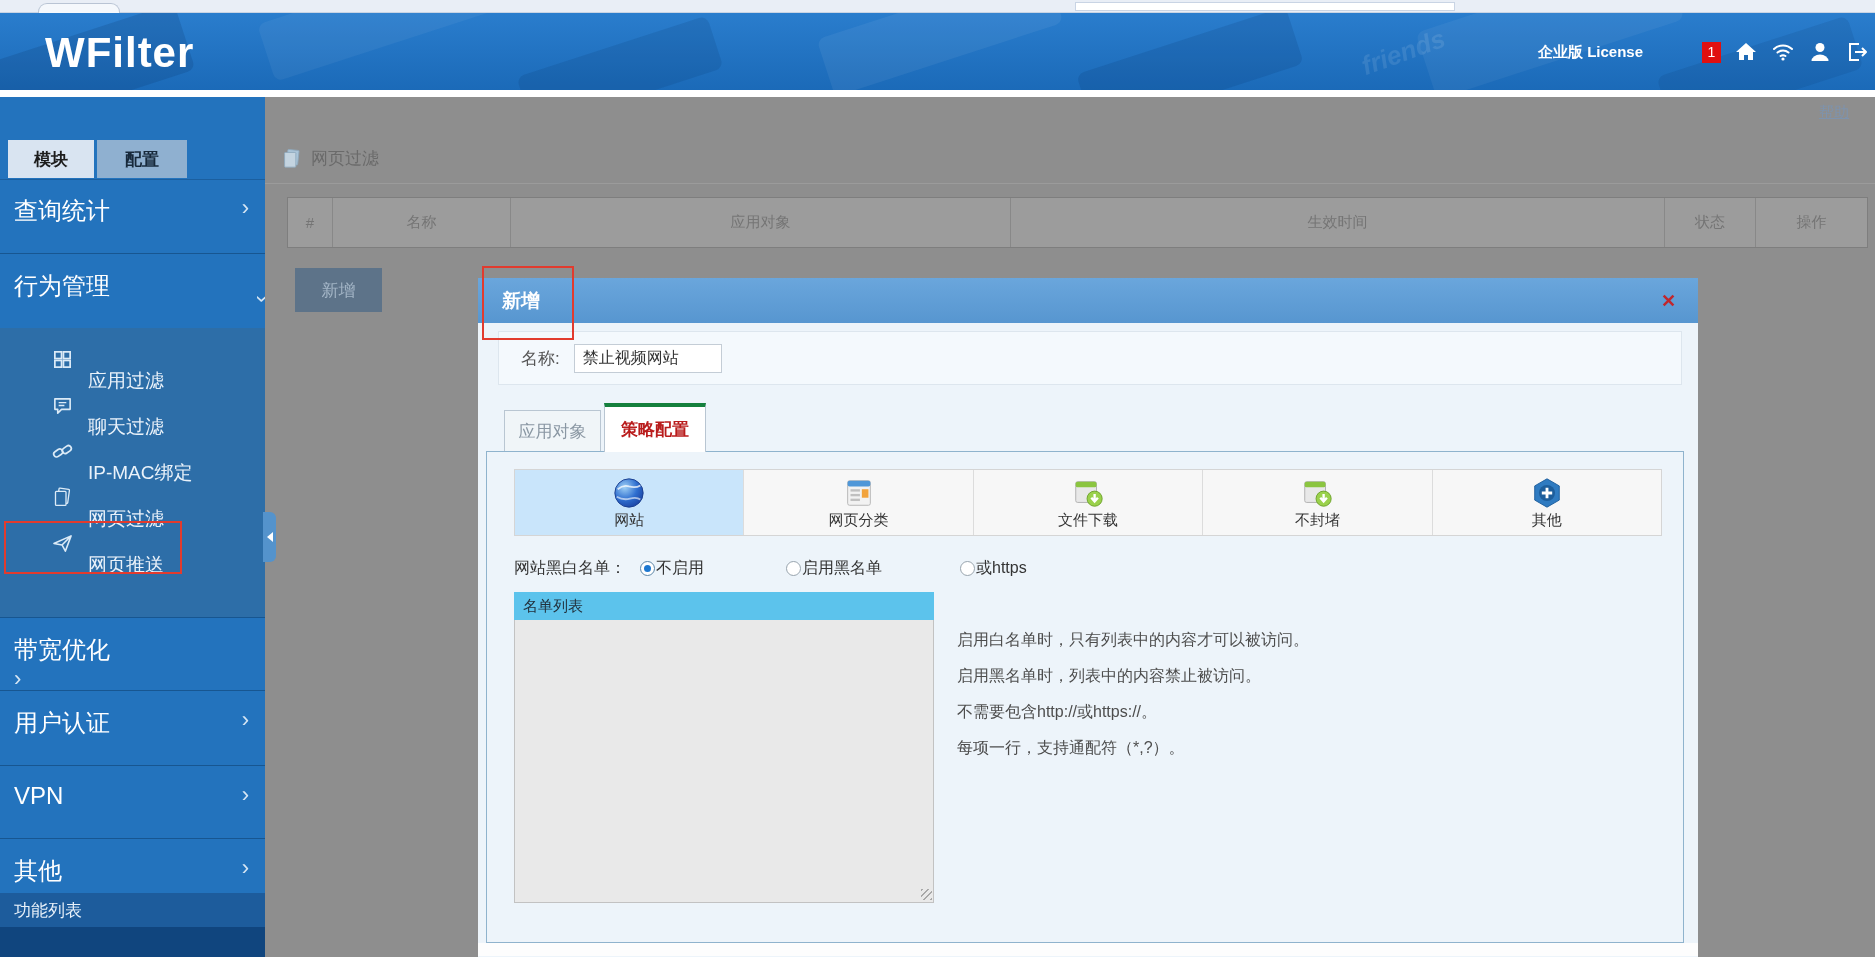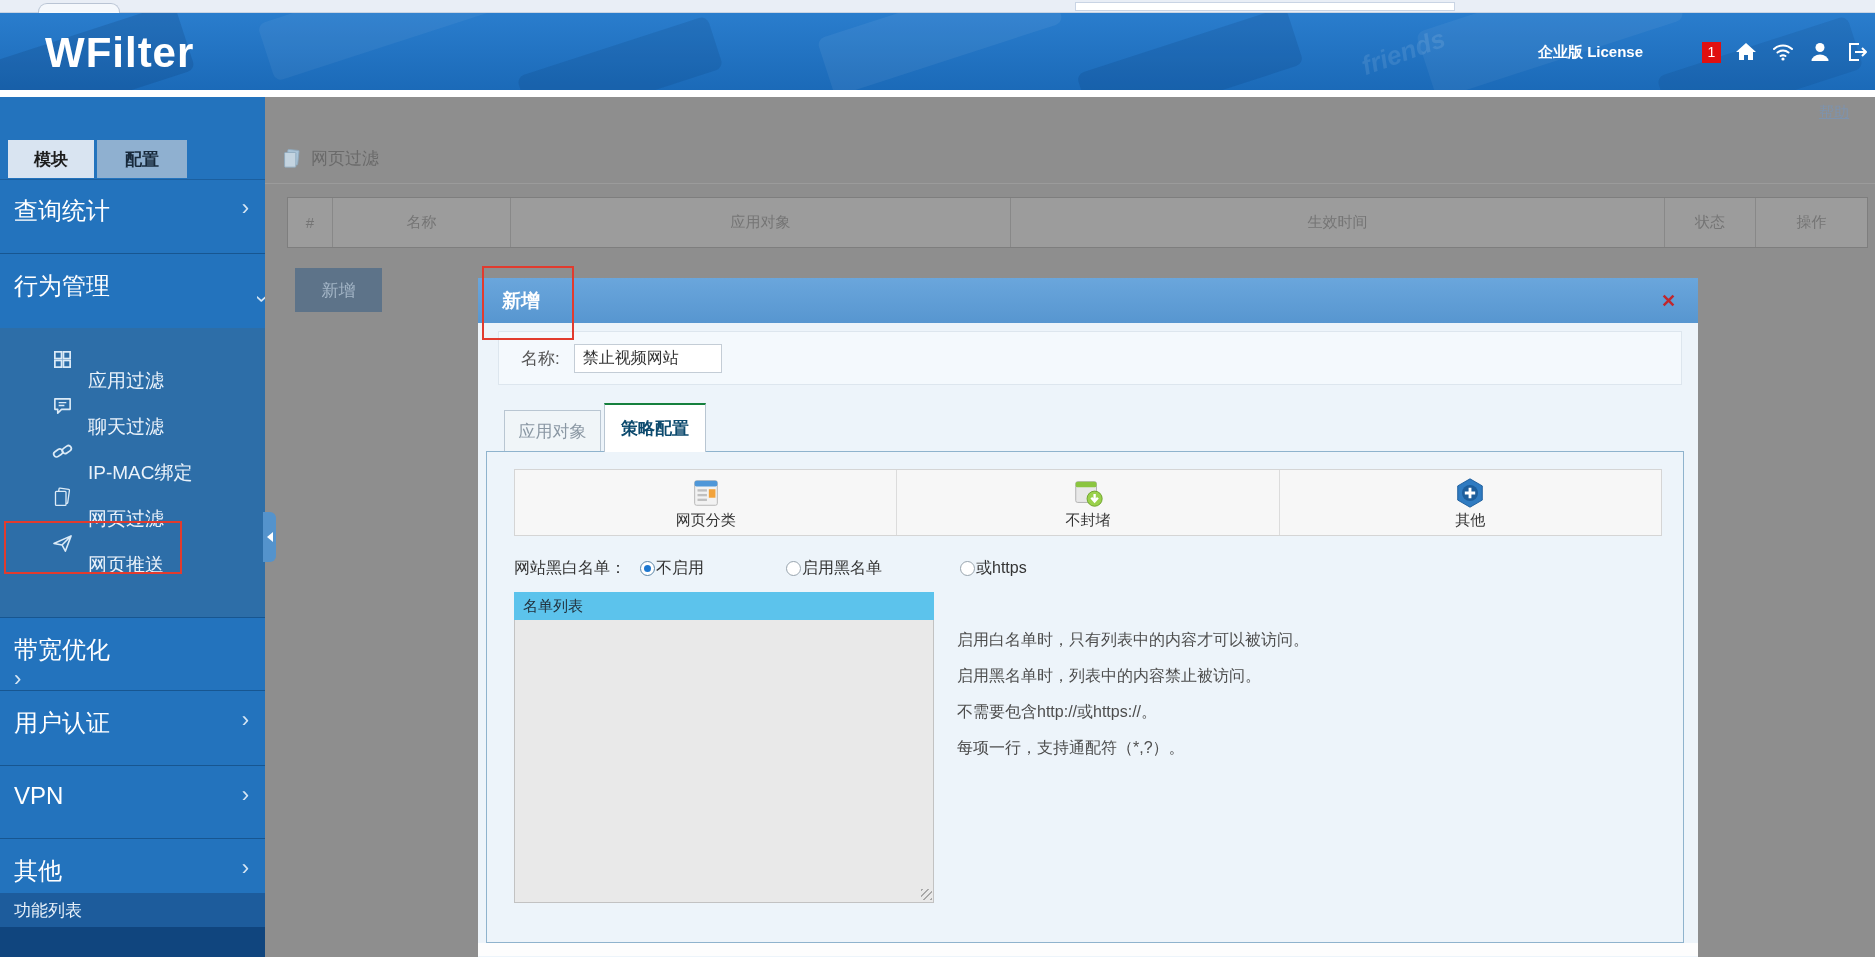--- a/index.html
+++ b/index.html
@@ -70,21 +70,21 @@
   
   .modal { position:absolute; left:478px; top:278px; width:1220px; height:679px; background:#edf4fa; z-index:20; }
   .modal-header { height:45px; background:linear-gradient(#6aa6dc,#5796d0); display:flex; align-items:center; padding-left:24px; position:relative; }
   .modal-title { color:#fff; font-size:19px; font-weight:bold; }
   .modal-close { position:absolute; right:22px; top:12px; color:#c1272d; font-size:18px; font-weight:bold; cursor:pointer; }
   .name-row { margin:8px 16px 0 20px; height:54px; background:#f4f9fd; border:1px solid #dde6ee; display:flex; align-items:center; }
   .name-label { margin-left:22px; font-size:17px; color:#555; }
   .name-input { margin-left:14px; width:148px; height:29px; border:1px solid #c4cdd6; background:#fff; font-size:16px; color:#333; padding:2px 8px; font-family:"Liberation Sans",sans-serif; }
   .dlg-tabs { display:flex; align-items:flex-end; margin:18px 0 0 26px; height:49px; }
   .dtab-inactive { width:97px; height:42px; border:1px solid #b9c6d2; background:#f0f5f8; color:#8a97a3; font-size:17px; display:flex; align-items:center; justify-content:center; cursor:pointer; }
-  .dtab-active { width:102px; height:49px; border:1px solid #b9c6d2; border-bottom:none; border-top:2px solid #15803d; background:#fff; color:#0c4a6e; font-size:17px; font-weight:bold; display:flex; align-items:center; justify-content:center; margin-left:3px; position:relative; z-index:2; cursor:pointer; }
+  .dtab-active { width:102px; height:49px; border:1px solid #b9c6d2; border-bottom:none; border-top:4px solid #15803d; background:#fff; color:#b91c1c; font-size:17px; font-weight:bold; display:flex; align-items:center; justify-content:center; margin-left:3px; position:relative; z-index:2; cursor:pointer; }
   .panel { margin:-1px 14px 0 8px; border:1px solid #8fb3cd; background:#edf4fa; height:492px; position:relative; }
   .policy-tabs { position:absolute; left:27px; top:17px; width:1148px; height:67px; display:flex; border:1px solid #d5d5d5; background:#f7f7f7; }
   .ptab { flex:1; border-right:1px solid #dcdcdc; display:flex; flex-direction:column; align-items:center; justify-content:center; gap:1px; cursor:pointer; }
   .ptab:last-child { border-right:none; }
   .ptab.selected { background:#c9e5fb; }
   .ptab-label { font-size:15px; color:#333; }
   .radio-row { position:absolute; left:27px; top:106px; display:flex; align-items:center; font-size:16px; color:#333; }
   .rgroup { display:flex; align-items:center; gap:1px; cursor:pointer; }
   .g1{ margin-left:14px; } .g2{ margin-left:82px; } .g3{ margin-left:78px; }
   .radio { width:15px; height:15px; border-radius:50%; border:1px solid #98a4ae; background:#fff; position:relative; flex:none; }
@@ -258,30 +258,54 @@
     <div class="name-row">
       <span class="name-label">名称:</span>
       <input class="name-input" type="text" value="禁止视频网站" style="">
     </div>
     <div class="dlg-tabs">
       <div class="dtab-inactive">应用对象</div>
       <div class="dtab-active">策略配置</div>
     </div>
     <div class="panel">
       <div class="policy-tabs">
+        <div class="ptab selected">
+          <svg width="34" height="34" viewBox="0 0 36 36">
+            <defs>
+                <radialGradient id="gl" cx="35%" cy="30%" r="80%">
+                  <stop offset="0%" stop-color="#9fd0f5"></stop>
+                  <stop offset="55%" stop-color="#2f6fd0"></stop>
+                  <stop offset="100%" stop-color="#1a3f9e"></stop>
+                </radialGradient>
+              </defs>
+            <circle cx="18" cy="18" r="15" fill="url(#gl)" stroke="#1b3f8f"></circle>
+            <path d="M6 14 q6 -5 12 -3 q7 2 12 -1" stroke="rgba(255,255,255,.75)" fill="none" stroke-width="2"></path>
+            <path d="M5 22 q7 4 14 2 q7 -2 11 1" stroke="rgba(255,255,255,.6)" fill="none" stroke-width="2"></path>
+          </svg>
+          <span class="ptab-label">网站</span>
+        </div>
         <div class="ptab">
           <svg width="34" height="34" viewBox="0 0 36 36">
             <rect x="6" y="5" width="24" height="26" rx="2" fill="#f2f2f2" stroke="#b5b5b5"></rect>
             <rect x="6" y="5" width="24" height="6" rx="2" fill="#4f97d8"></rect>
             <rect x="9" y="14" width="10" height="2.5" fill="#c0c0c0"></rect>
               <rect x="9" y="19" width="10" height="2.5" fill="#c0c0c0"></rect>
               <rect x="9" y="24" width="10" height="2.5" fill="#c0c0c0"></rect>
             <rect x="21" y="14" width="7" height="9" fill="#f2a33c"></rect>
           </svg>
           <span class="ptab-label">网页分类</span>
+        </div>
+        <div class="ptab">
+          <svg width="34" height="34" viewBox="0 0 36 36">
+            <rect x="5" y="6" width="22" height="22" rx="2" fill="#e8e8e8" stroke="#b0b0b0"></rect>
+            <rect x="5" y="6" width="22" height="6" rx="2" fill="#8bc540"></rect>
+            <circle cx="25" cy="24" r="8" fill="#9ad14b" stroke="#6fa32e"></circle>
+            <path d="M25 19 v7 M21.5 23 l3.5 4 3.5 -4" stroke="#fff" stroke-width="2.5" fill="none"></path>
+          </svg>
+          <span class="ptab-label">文件下载</span>
         </div>
         <div class="ptab">
           <svg width="34" height="34" viewBox="0 0 36 36">
             <rect x="5" y="6" width="22" height="22" rx="2" fill="#e8e8e8" stroke="#b0b0b0"></rect>
             <rect x="5" y="6" width="22" height="6" rx="2" fill="#8bc540"></rect>
             <circle cx="25" cy="24" r="8" fill="#9ad14b" stroke="#6fa32e"></circle>
             <path d="M25 19 v7 M21.5 23 l3.5 4 3.5 -4" stroke="#fff" stroke-width="2.5" fill="none"></path>
           </svg>
           <span class="ptab-label">不封堵</span>
         </div>

